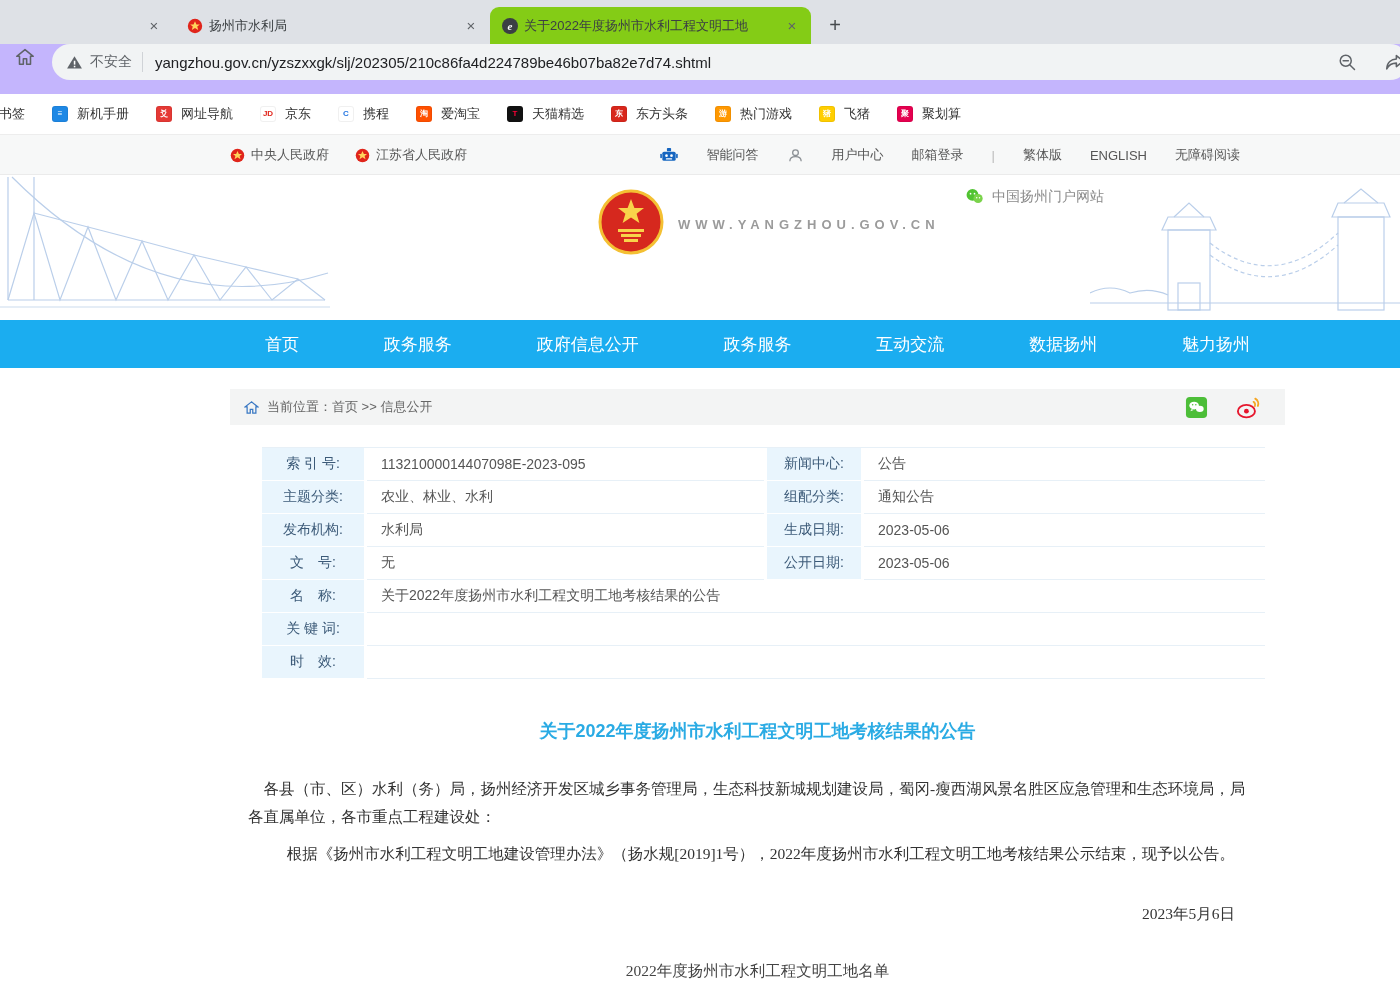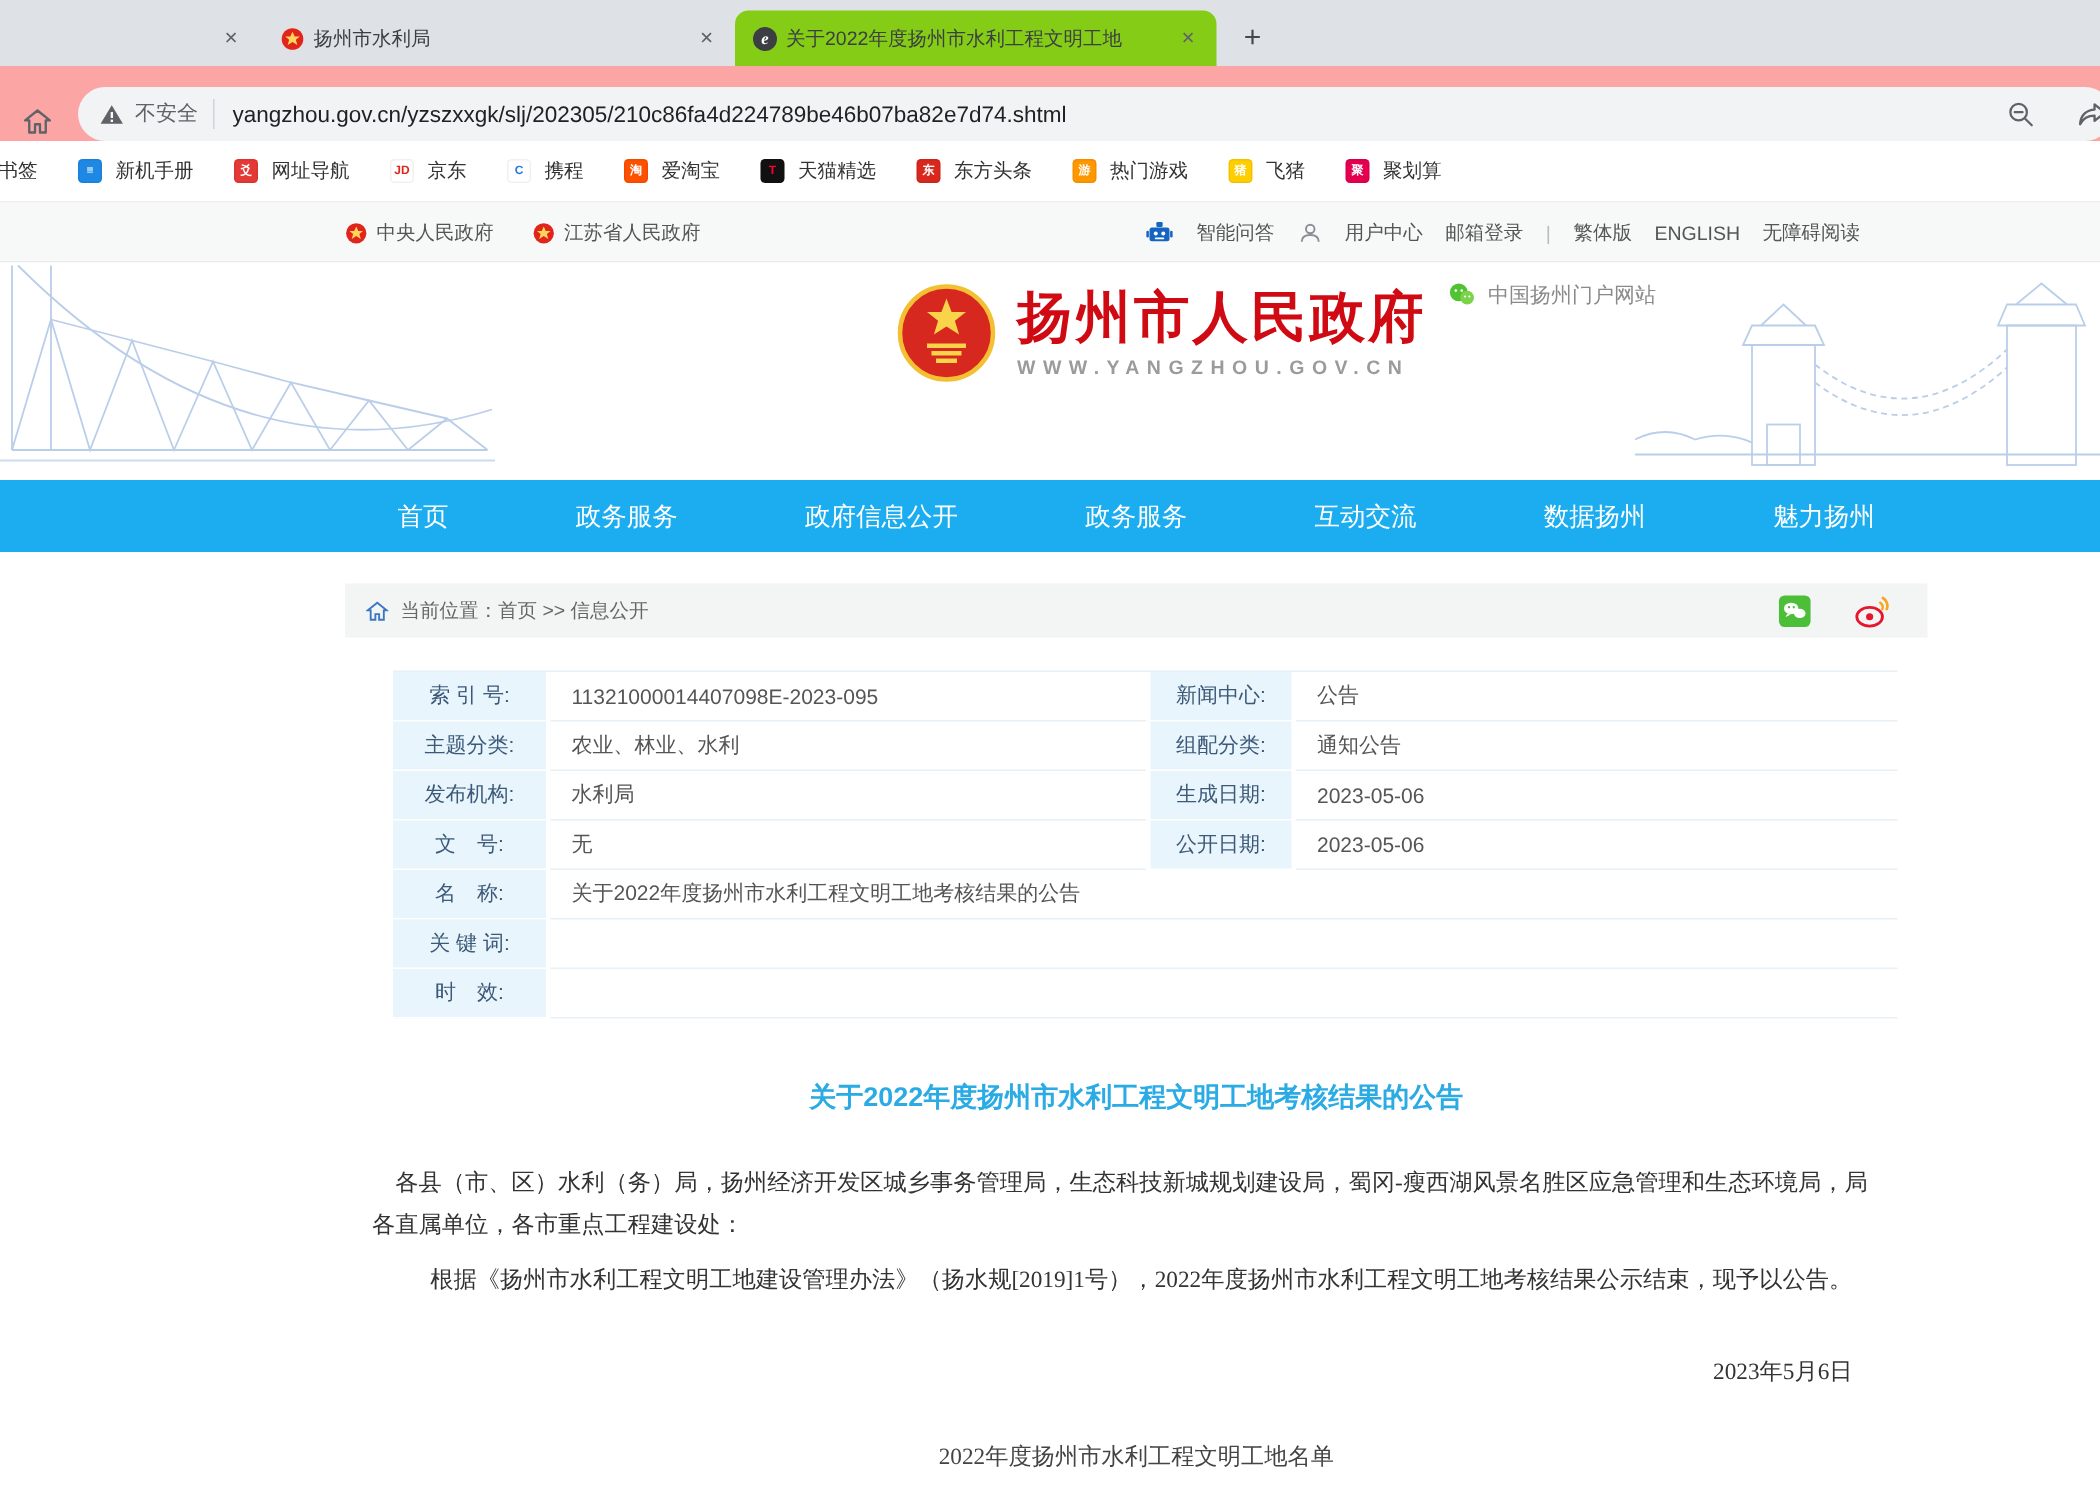--- a/index.html
+++ b/index.html
@@ -19,21 +19,21 @@
   .tab-title{flex:1;overflow:hidden;white-space:nowrap;margin:0 6px;}
   .tab-close{width:18px;height:18px;border-radius:50%;display:flex;align-items:center;justify-content:center;
              font-size:15px;color:#5f6368;flex:none;cursor:pointer;}
   .tab-fav{width:16px;height:16px;flex:none;border-radius:3px;overflow:hidden;}
   .tab-logo{width:16px;height:16px;flex:none;border-radius:50%;background:#3b3f44;color:#fff;
             display:flex;align-items:center;justify-content:center;font:italic bold 11px "Liberation Serif",serif;}
   .tab-logo::after{content:"e";}
   .newtab{width:28px;height:28px;margin:0 0 5px 10px;display:flex;align-items:center;justify-content:center;
           font-size:20px;color:#45494d;cursor:pointer;}
 
-  .addressbar{height:50px;background:#fca5a5;display:flex;align-items:flex-end;padding:0 0 0 12px;}
+  .addressbar{height:50px;background:#c4b5fd;display:flex;align-items:flex-start;padding:0 0 0 12px;}
   .icon-btn{width:26px;height:26px;display:flex;align-items:center;justify-content:center;flex:none;cursor:pointer;}
   .omnibox{flex:1;height:36px;background:#f1f3f4;border-radius:18px;display:flex;align-items:center;
            padding:0 10px 0 14px;margin-left:14px;margin-right:-8px;}
   .sec-label{color:#5f6368;font-size:14px;margin:0 4px 0 7px;}
   .omni-divider{width:1px;height:20px;background:#d0d3d7;margin:0 12px 0 6px;}
   .omni-url{color:#202124;font-size:15px;white-space:nowrap;overflow:hidden;flex:1;}
   .omni-right{display:flex;align-items:center;gap:22px;margin-left:8px;}
 
   .bookmarks{height:41px;background:#fff;border-bottom:1px solid #ededed;display:flex;align-items:center;
              gap:27px;padding-left:0;overflow:hidden;}
@@ -41,21 +41,21 @@
   .bm:first-child{margin-left:-14px;}
   .bm-ico{width:16px;height:16px;border-radius:3px;display:flex;align-items:center;justify-content:center;
           font-size:8px;font-weight:bold;line-height:1;flex:none;box-shadow:0 0 0 1px rgba(0,0,0,.06) inset;}
 
   
   .utilbar{height:40px;background:#f7f8f8;border-bottom:1px solid #ebebeb;}
   .page-center{width:1055px;margin-left:230px;}
   .util-in{display:flex;align-items:center;height:40px;}
   .gov-links{display:flex;align-items:center;gap:26px;justify-content:space-between;}
   .gov-link{display:flex;align-items:center;gap:6px;font-size:13px;color:#555;cursor:pointer;}
-  .util-right{margin-left:auto;margin-right:45px;display:flex;align-items:center;gap:15px;font-size:13px;color:#555;}
+  .util-right{margin-left:auto;margin-right:45px;display:flex;align-items:center;gap:28px;font-size:13px;color:#555;}
   .util-right .lnk{cursor:pointer;}
   .u-div{color:#bbb;}
 
   
   .banner{height:145px;position:relative;background:#fff;overflow:hidden;}
   .art{position:absolute;top:0;opacity:.85;}
   .art.left{left:0;} .art.right{right:0;}
   .logo-wrap{position:absolute;left:598px;top:14px;display:flex;align-items:center;gap:14px;}
   .site-name{font-size:37px;font-weight:bold;color:var(--site-red);letter-spacing:2px;line-height:1.1;}
   .site-domain{font-size:13px;font-weight:bold;color:#9b9b9b;letter-spacing:5px;margin-top:5px;}
@@ -274,21 +274,20 @@
   <div class="logo-wrap">
     <svg width="66" height="66" viewBox="0 0 66 66">
       <circle cx="33" cy="33" r="31" fill="#d6281e"></circle>
       <circle cx="33" cy="33" r="31" fill="none" stroke="#f4c033" stroke-width="3"></circle>
       <polygon points="33,10 36.4,19 46,19 38.6,24.8 41.4,34 33,28.6 24.6,34 27.4,24.8 20,19 29.6,19" fill="#f9d34a"></polygon>
       <rect x="20" y="40" width="26" height="3" fill="#f9d34a"></rect>
       <rect x="23" y="45" width="20" height="3" fill="#f9d34a"></rect>
       <rect x="26" y="50" width="14" height="3" fill="#f9d34a"></rect>
     </svg>
     <div>
-      <div class="site-name">扬州市人民政府</div>
       <div class="site-domain">WWW.YANGZHOU.GOV.CN</div>
     </div>
   </div>
   <div class="portal">
     <svg width="19" height="19" viewBox="0 0 24 24">
       <circle cx="9.5" cy="10" r="7.5" fill="#51c332"></circle>
       <circle cx="16.5" cy="14.5" r="5.8" fill="#7ad34a"></circle>
       <circle cx="7" cy="8.5" r="1.1" fill="#fff"></circle>
         <circle cx="12" cy="8.5" r="1.1" fill="#fff"></circle>
       <circle cx="14.8" cy="13.5" r=".9" fill="#fff"></circle>

